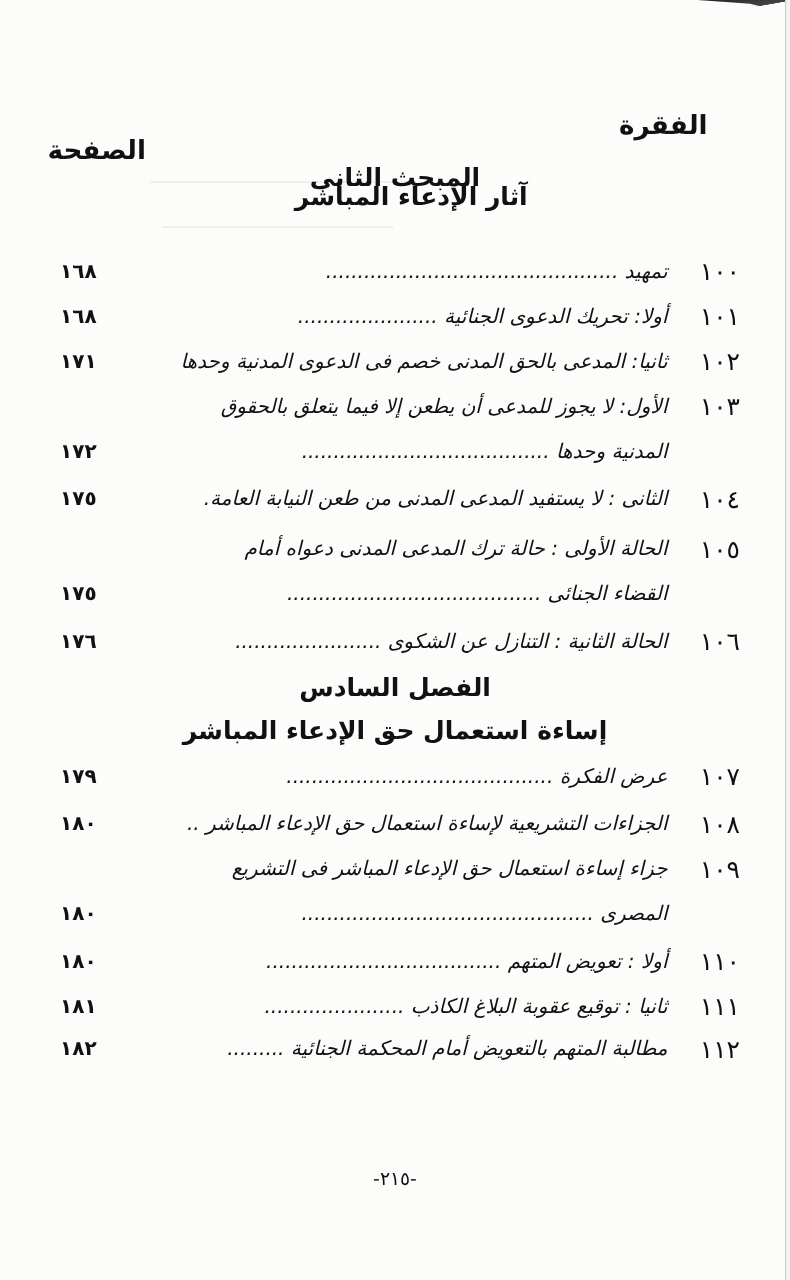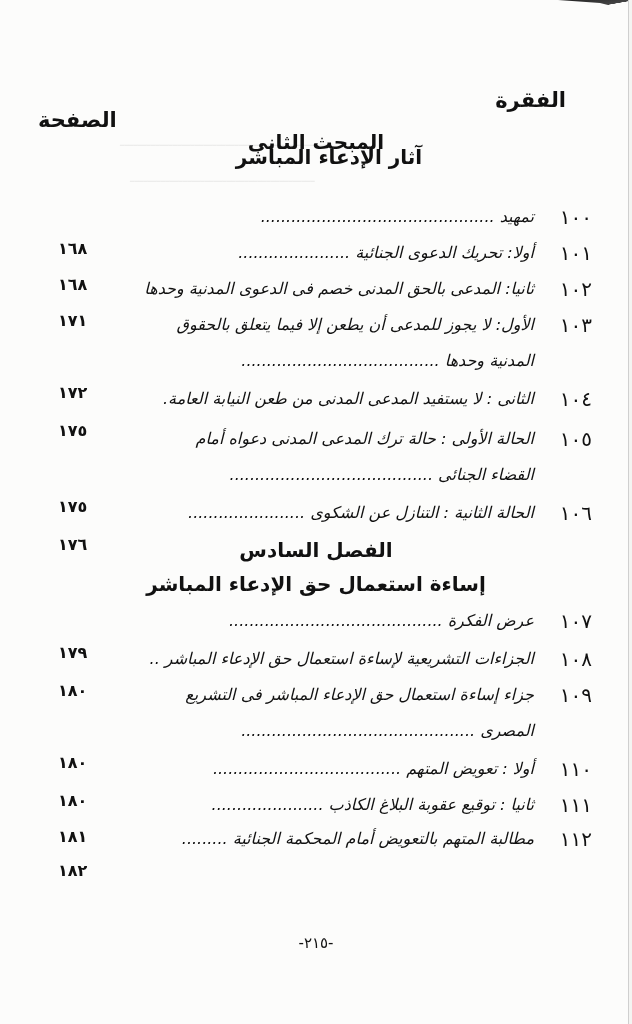--- a/index.html
+++ b/index.html
@@ -39,22 +39,22 @@
     .num {
       position: absolute; right: 0; top: 0; width: 44px; text-align: right;
       font-size: 20px;
     }
     .text {
       position: absolute; right: 58px; top: 0; width: 420px;
       text-align: justify;
       font-style: italic;
     }
     .page-no {
-      position: absolute; left: 18px; top: 0; width: 46px; text-align: left;
-      font-weight: bold; font-size: 16px; direction: rtl; margin-top: 32px;
+      position: absolute; left: 8px; top: 0; width: 46px; text-align: left;
+      font-weight: bold; font-size: 16px; direction: rtl;
     }
     .footer {
       position: absolute; left: 0; width: 632px; text-align: center;
       font-size: 15px; top: 934px;
     }
   </style>
 </head>
 <body>
 
 <div class="page">

